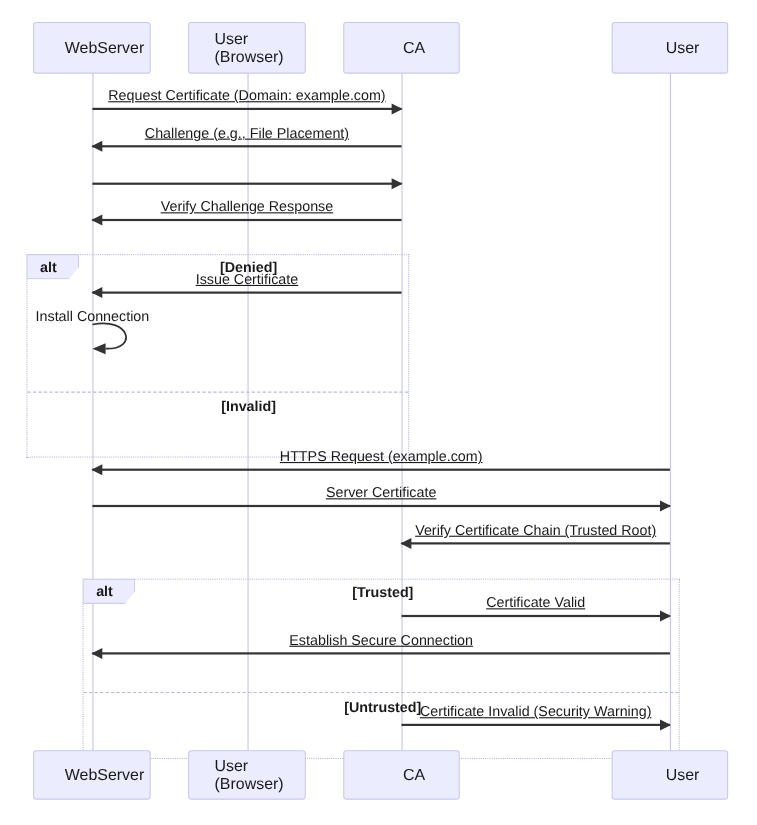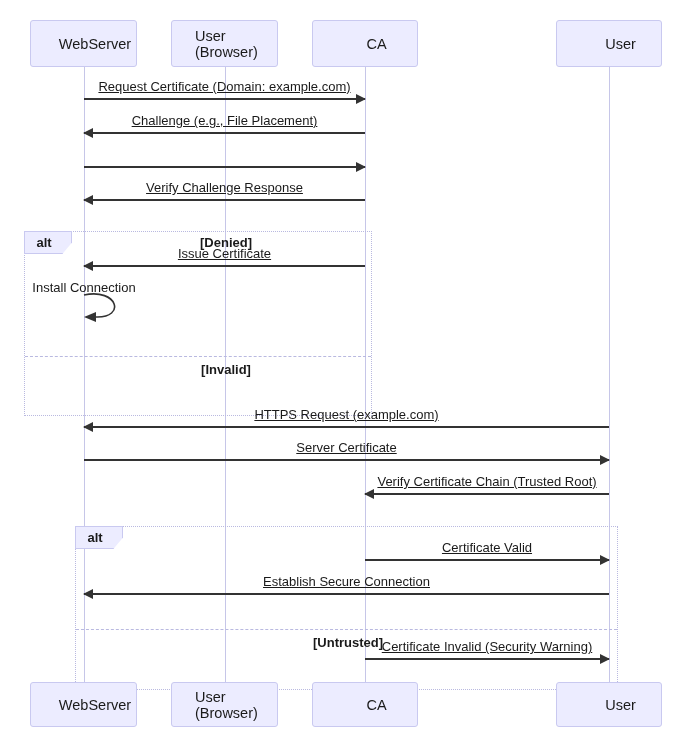--- a/index.html
+++ b/index.html
@@ -69,20 +69,21 @@
 
   <div class="alt-frame" style="left:24px;top:207px;width:348px;height:185px">
     <div class="alt-tab">alt</div>
     <div class="alt-cond" style="left:101px;top:3px">[Denied]</div>
     <div class="alt-divider" style="top:124px"></div>
     <div class="alt-cond" style="left:101px;top:130px">[Invalid]</div>
   </div>
 
   <div class="alt-frame" style="left:75px;top:502px;width:543px;height:164px">
     <div class="alt-tab">alt</div>
+    <div class="alt-cond" style="left:172px;top:4px">[Trusted]</div>
     <div class="alt-divider" style="top:102px"></div>
     <div class="alt-cond" style="left:172px;top:108px">[Untrusted]</div>
   </div>
 
   <div class="msg" style="left:84px;top:78px;width:281px">
     <div class="msg-label">Request Certificate (Domain: example.com)</div>
     <div class="msg-line"></div>
     <span class="head right"></span>
   </div>
 

